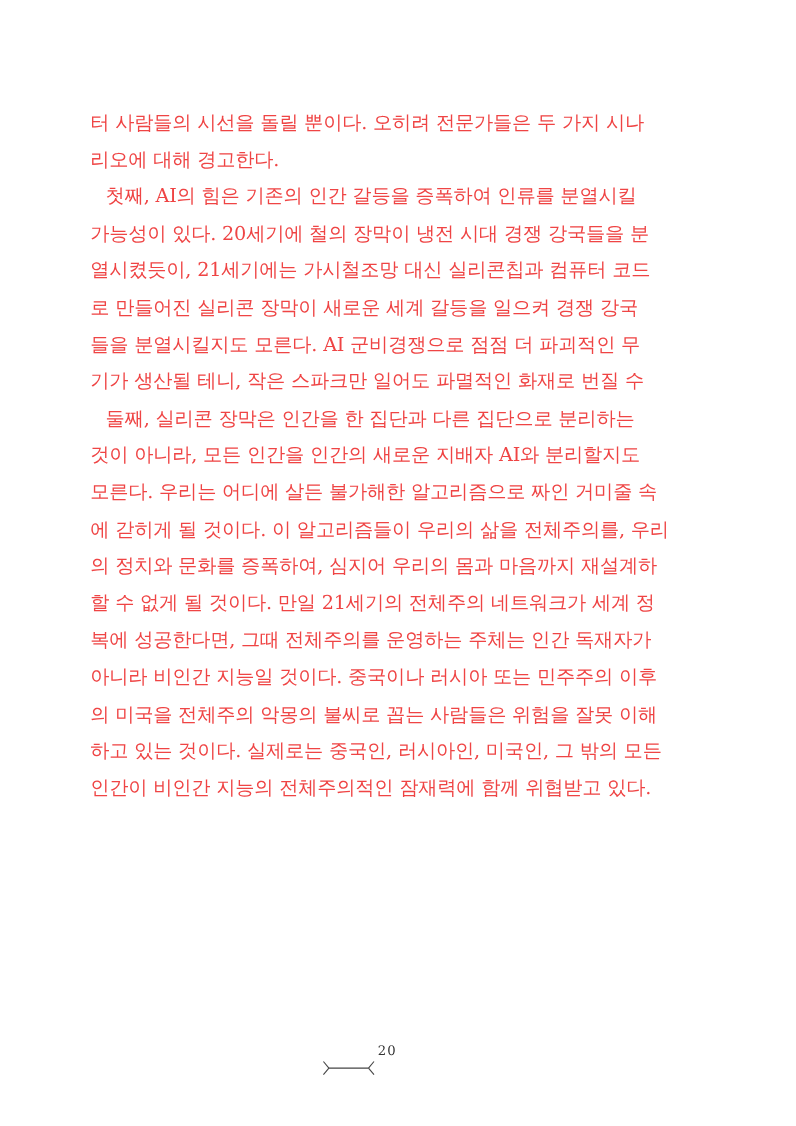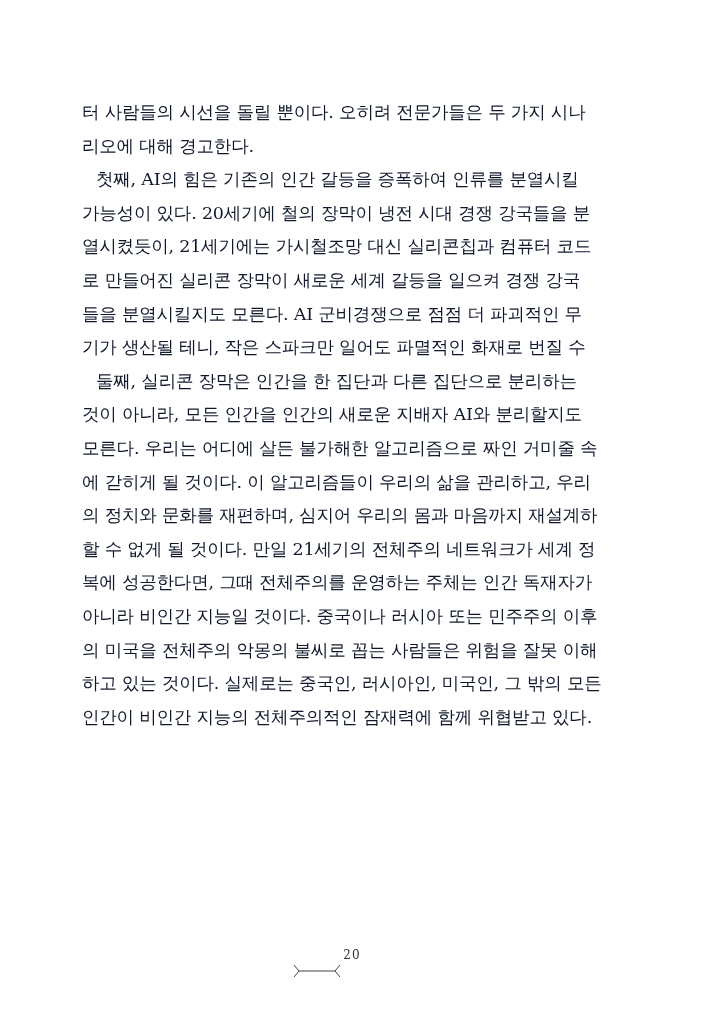--- a/index.html
+++ b/index.html
@@ -15,21 +15,21 @@
     }
     .page {
       position: absolute;
       left: 82px;
       top: 96px;
       width: 470px;
     }
     .line {
       font-family: "DejaVu Serif", "Liberation Serif", serif;
       font-size: 17.5px;
-      color: #0f172a;
+      color: #ef4444;
       height: 33.6px;
       line-height: 33.6px;
       white-space: nowrap;
       text-align: justify;
       text-align-last: justify;
       letter-spacing: -0.2px;
     }
     .line.last {
       text-align-last: left;
     }
@@ -63,22 +63,22 @@
     <div class="line last">리오에 대해 경고한다.</div>
     <div class="line indent">첫째, AI의 힘은 기존의 인간 갈등을 증폭하여 인류를 분열시킬</div>
     <div class="line">가능성이 있다. 20세기에 철의 장막이 냉전 시대 경쟁 강국들을 분</div>
     <div class="line">열시켰듯이, 21세기에는 가시철조망 대신 실리콘칩과 컴퓨터 코드</div>
     <div class="line">로 만들어진 실리콘 장막이 새로운 세계 갈등을 일으켜 경쟁 강국</div>
     <div class="line">들을 분열시킬지도 모른다. AI 군비경쟁으로 점점 더 파괴적인 무</div>
     <div class="line">기가 생산될 테니, 작은 스파크만 일어도 파멸적인 화재로 번질 수</div>
     <div class="line indent">둘째, 실리콘 장막은 인간을 한 집단과 다른 집단으로 분리하는</div>
     <div class="line">것이 아니라, 모든 인간을 인간의 새로운 지배자 AI와 분리할지도</div>
     <div class="line">모른다. 우리는 어디에 살든 불가해한 알고리즘으로 짜인 거미줄 속</div>
-    <div class="line">에 갇히게 될 것이다. 이 알고리즘들이 우리의 삶을 관리하고, 우리</div>
-    <div class="line">의 정치와 문화를 재편하며, 심지어 우리의 몸과 마음까지 재설계하</div>
+    <div class="line">에 갇히게 될 것이다. 이 알고리즘들이 우리의 삶을 전체주의를, 우리</div>
+    <div class="line">의 정치와 문화를 증폭하여, 심지어 우리의 몸과 마음까지 재설계하</div>
     <div class="line">할 수 없게 될 것이다. 만일 21세기의 전체주의 네트워크가 세계 정</div>
     <div class="line">복에 성공한다면, 그때 전체주의를 운영하는 주체는 인간 독재자가</div>
     <div class="line">아니라 비인간 지능일 것이다. 중국이나 러시아 또는 민주주의 이후</div>
     <div class="line">의 미국을 전체주의 악몽의 불씨로 꼽는 사람들은 위험을 잘못 이해</div>
     <div class="line">하고 있는 것이다. 실제로는 중국인, 러시아인, 미국인, 그 밖의 모든</div>
     <div class="line last">인간이 비인간 지능의 전체주의적인 잠재력에 함께 위협받고 있다.</div>
   </div>
 
 <div class="folio">20</div>
 

